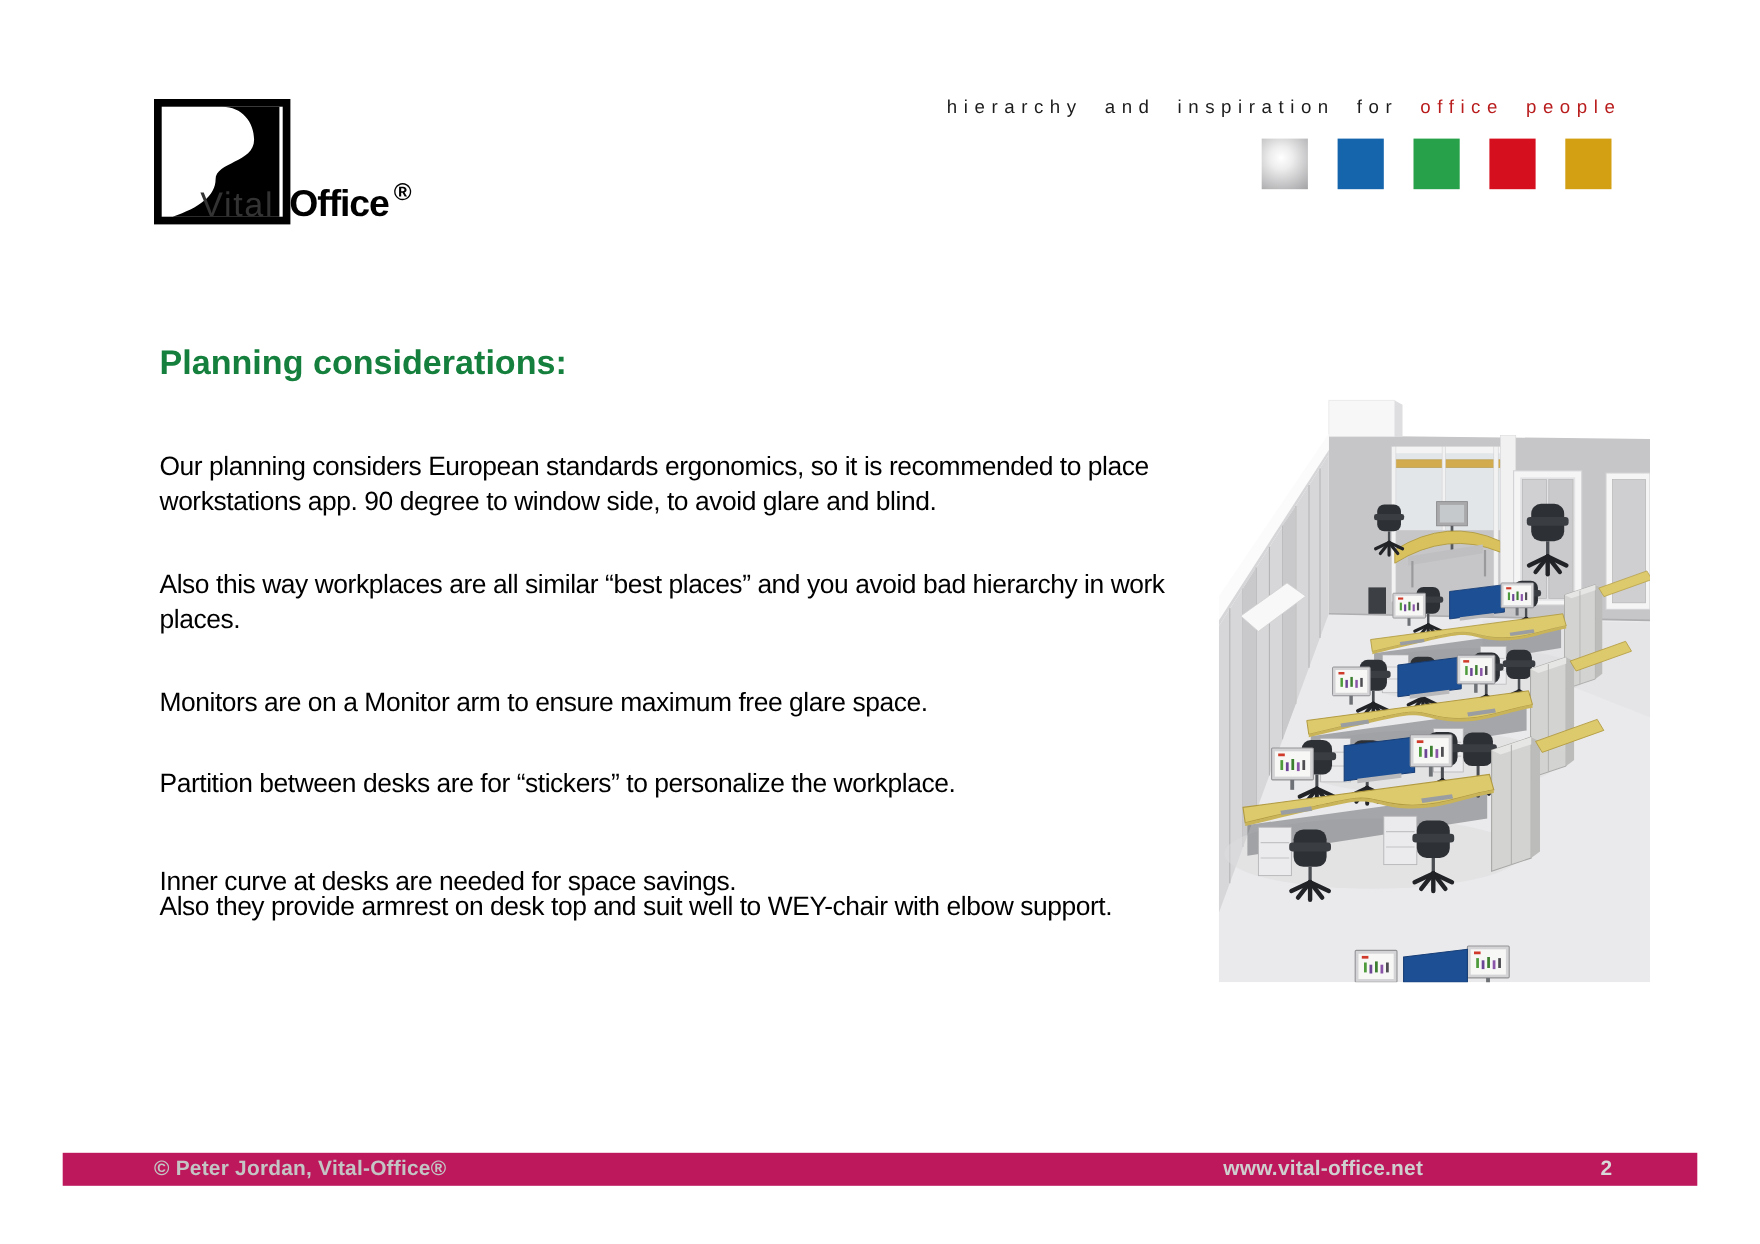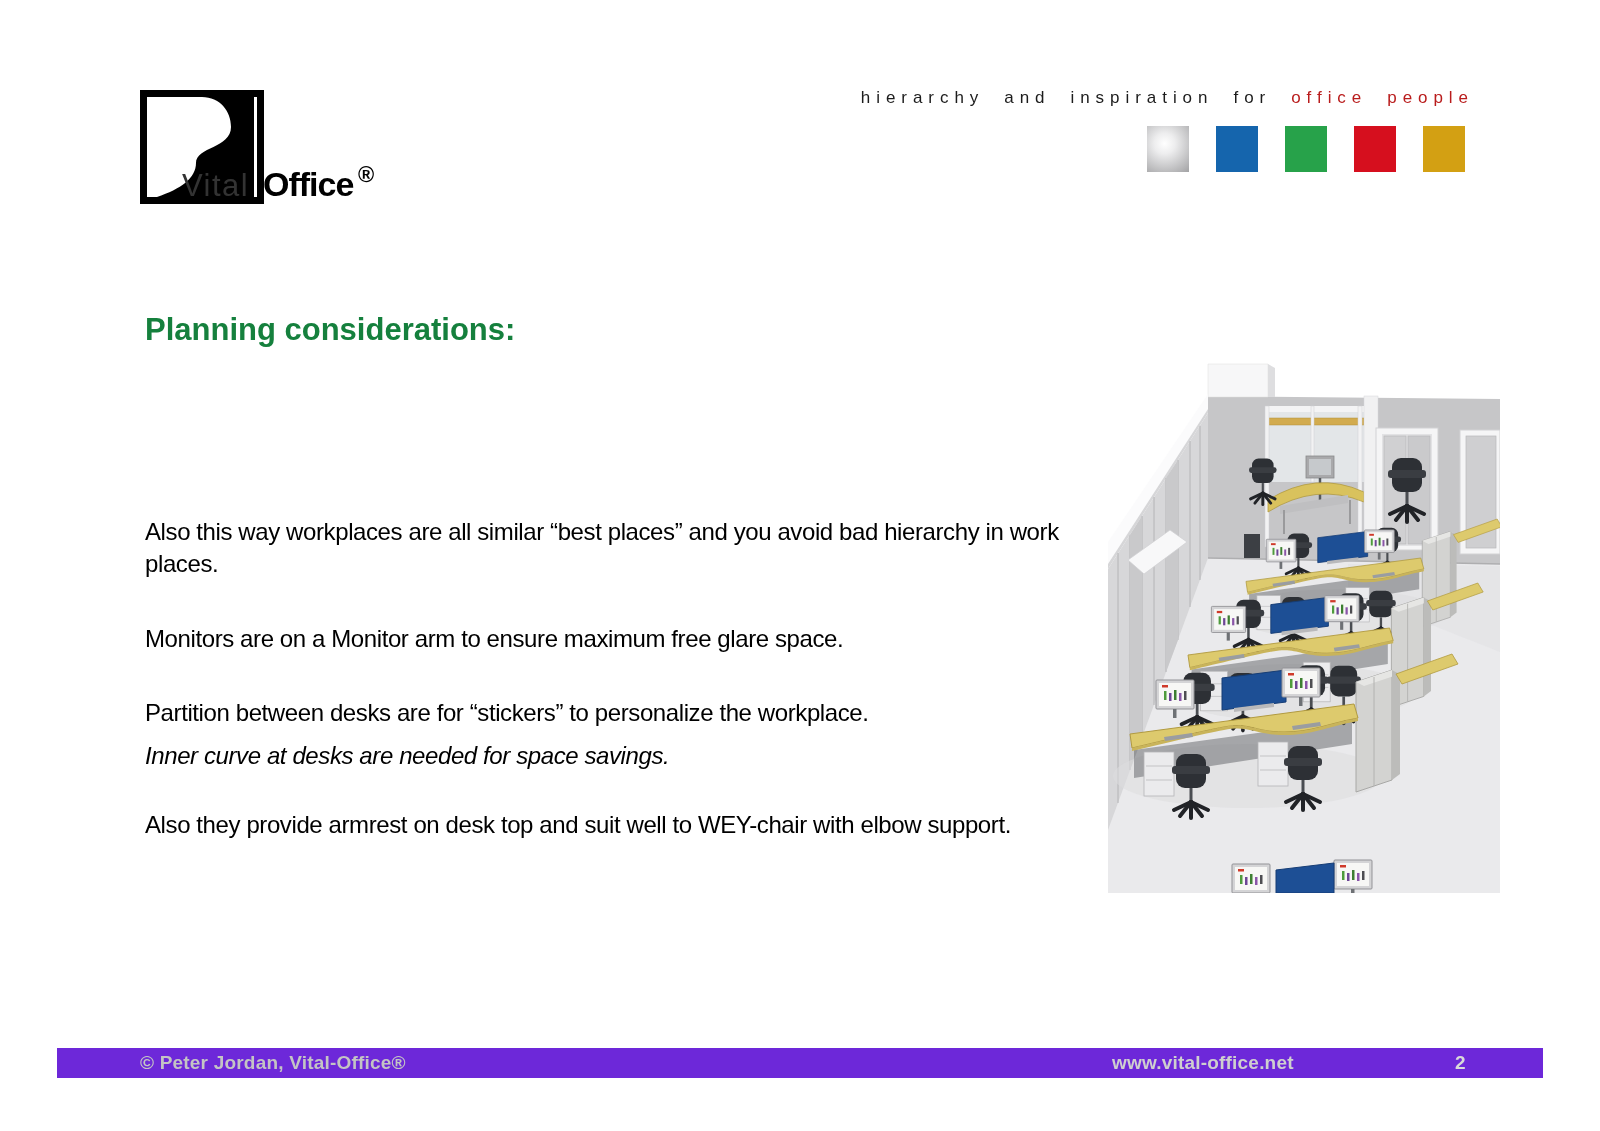--- a/index.html
+++ b/index.html
@@ -18,27 +18,27 @@
   .sq-blue{background:#1565ad;}
   .sq-green{background:#27a24a;}
   .sq-red{background:#d60f1e;}
   .sq-gold{background:#d3a013;}
 
   
   #title{position:absolute;left:145px;top:291px;font-size:31px;font-weight:bold;color:#15803d;}
   .para{position:absolute;left:145px;width:915px;font-size:24px;line-height:32px;
         letter-spacing:-0.4px;color:#000;}
   #p0{top:385px;} #p1{top:492px;} #p2{top:599px;}
-  #p3{top:673px;} #p4{top:716px;font-style:italic;} #p5{top:785px;}
+  #p3{top:673px;} #p4{top:762px;} #p5{top:785px;}
 
   
   #office{position:absolute;left:1108px;top:352px;width:392px;height:541px;}
 
   
-  #footer{position:absolute;left:57px;top:1048px;width:1486px;height:30px;background:#6d28d9;}
+  #footer{position:absolute;left:57px;top:1048px;width:1486px;height:30px;background:#be185d;}
   #footer span{position:absolute;top:4px;font-size:19px;font-weight:bold;color:#c4c4c4;
                letter-spacing:0.2px;white-space:nowrap;}
   #footer .copy{left:83px;}
   #footer .site{left:1055px;color:#cfcfcf;}
   #footer .page{left:1398px;color:#d9d9d9;}
 </style>
 </head>
 <body>
 
 <div id="page">
@@ -60,20 +60,21 @@
 
   <div id="squares">
     <div class="sq sq-silver"></div>
     <div class="sq sq-blue"></div>
     <div class="sq sq-green"></div>
     <div class="sq sq-red"></div>
     <div class="sq sq-gold"></div>
   </div>
 
   <h1 id="title">Planning considerations:</h1>
+  <p id="p0" class="para">Our planning considers European standards ergonomics, so it is recommended to place workstations app. 90 degree to window side, to avoid glare and blind.</p>
   <p id="p1" class="para">Also this way workplaces are all similar “best places” and you avoid bad hierarchy in work places.</p>
   <p id="p2" class="para">Monitors are on a Monitor arm to ensure maximum free glare space.</p>
   <p id="p3" class="para">Partition between desks are for “stickers” to personalize the workplace.</p>
   <p id="p4" class="para">Inner curve at desks are needed for space savings.</p>
   <p id="p5" class="para">Also they provide armrest on desk top and suit well to WEY-chair with elbow support.</p>
 
   <svg id="office" viewBox="0 0 392 541">
     <defs>
       <g id="monitor">
         <rect width="38" height="29" rx="1" fill="#d4d4d6" stroke="#939397" stroke-width="1"></rect>

